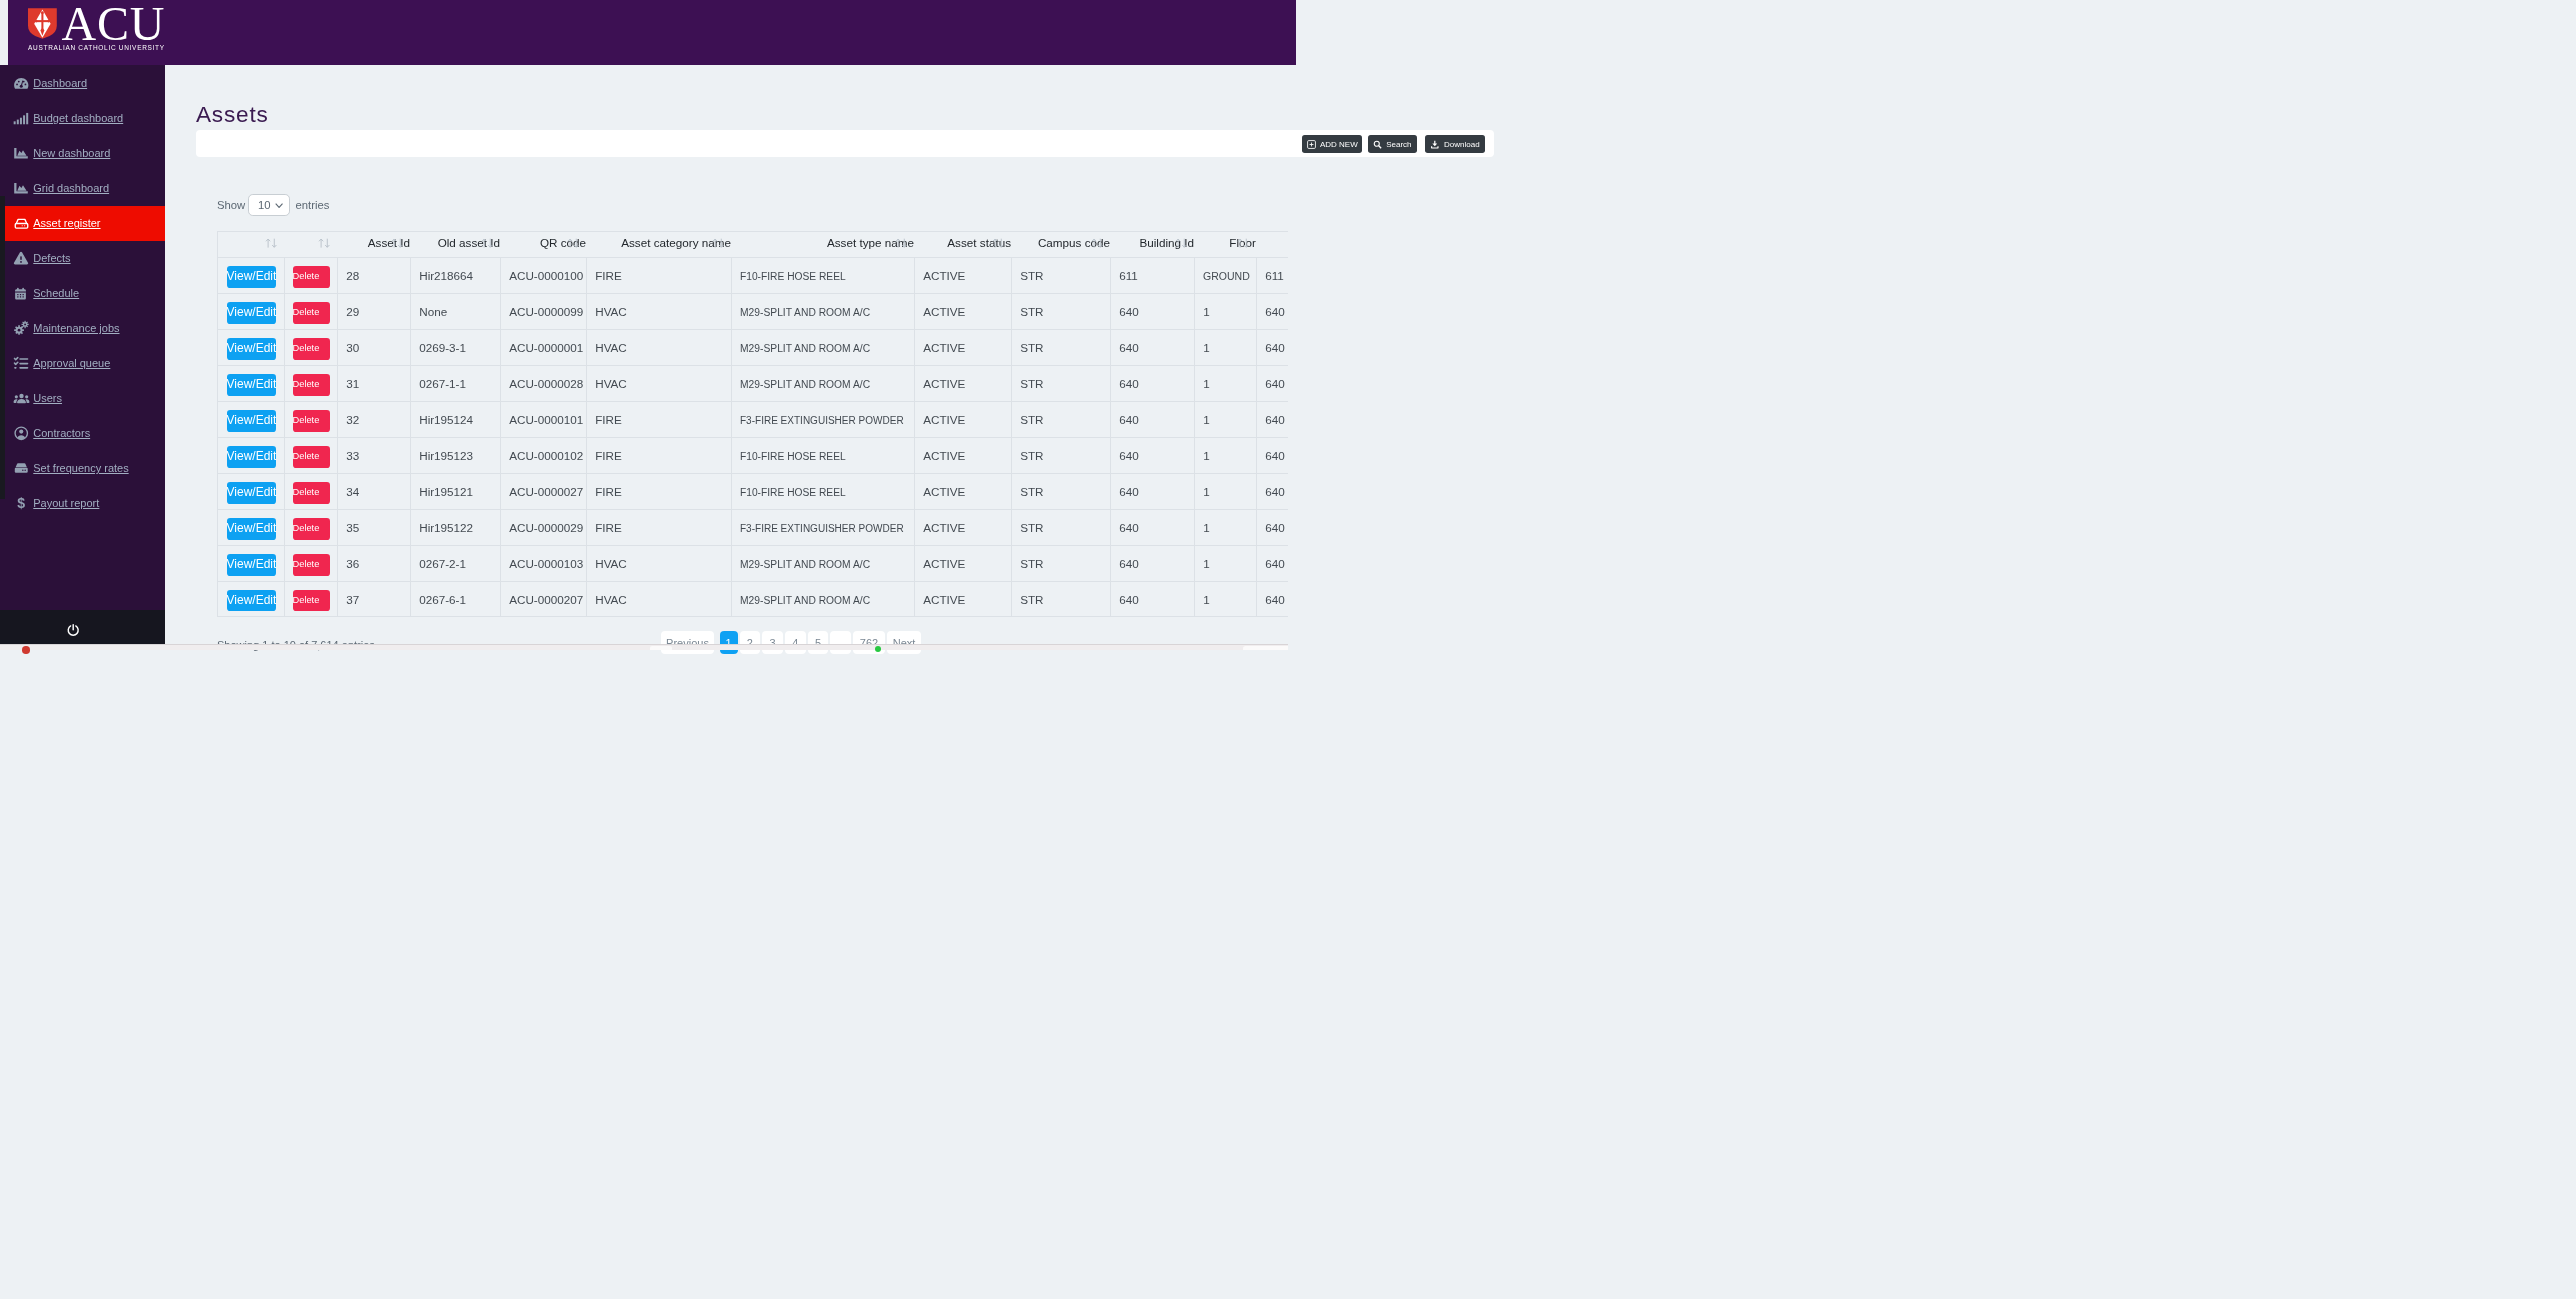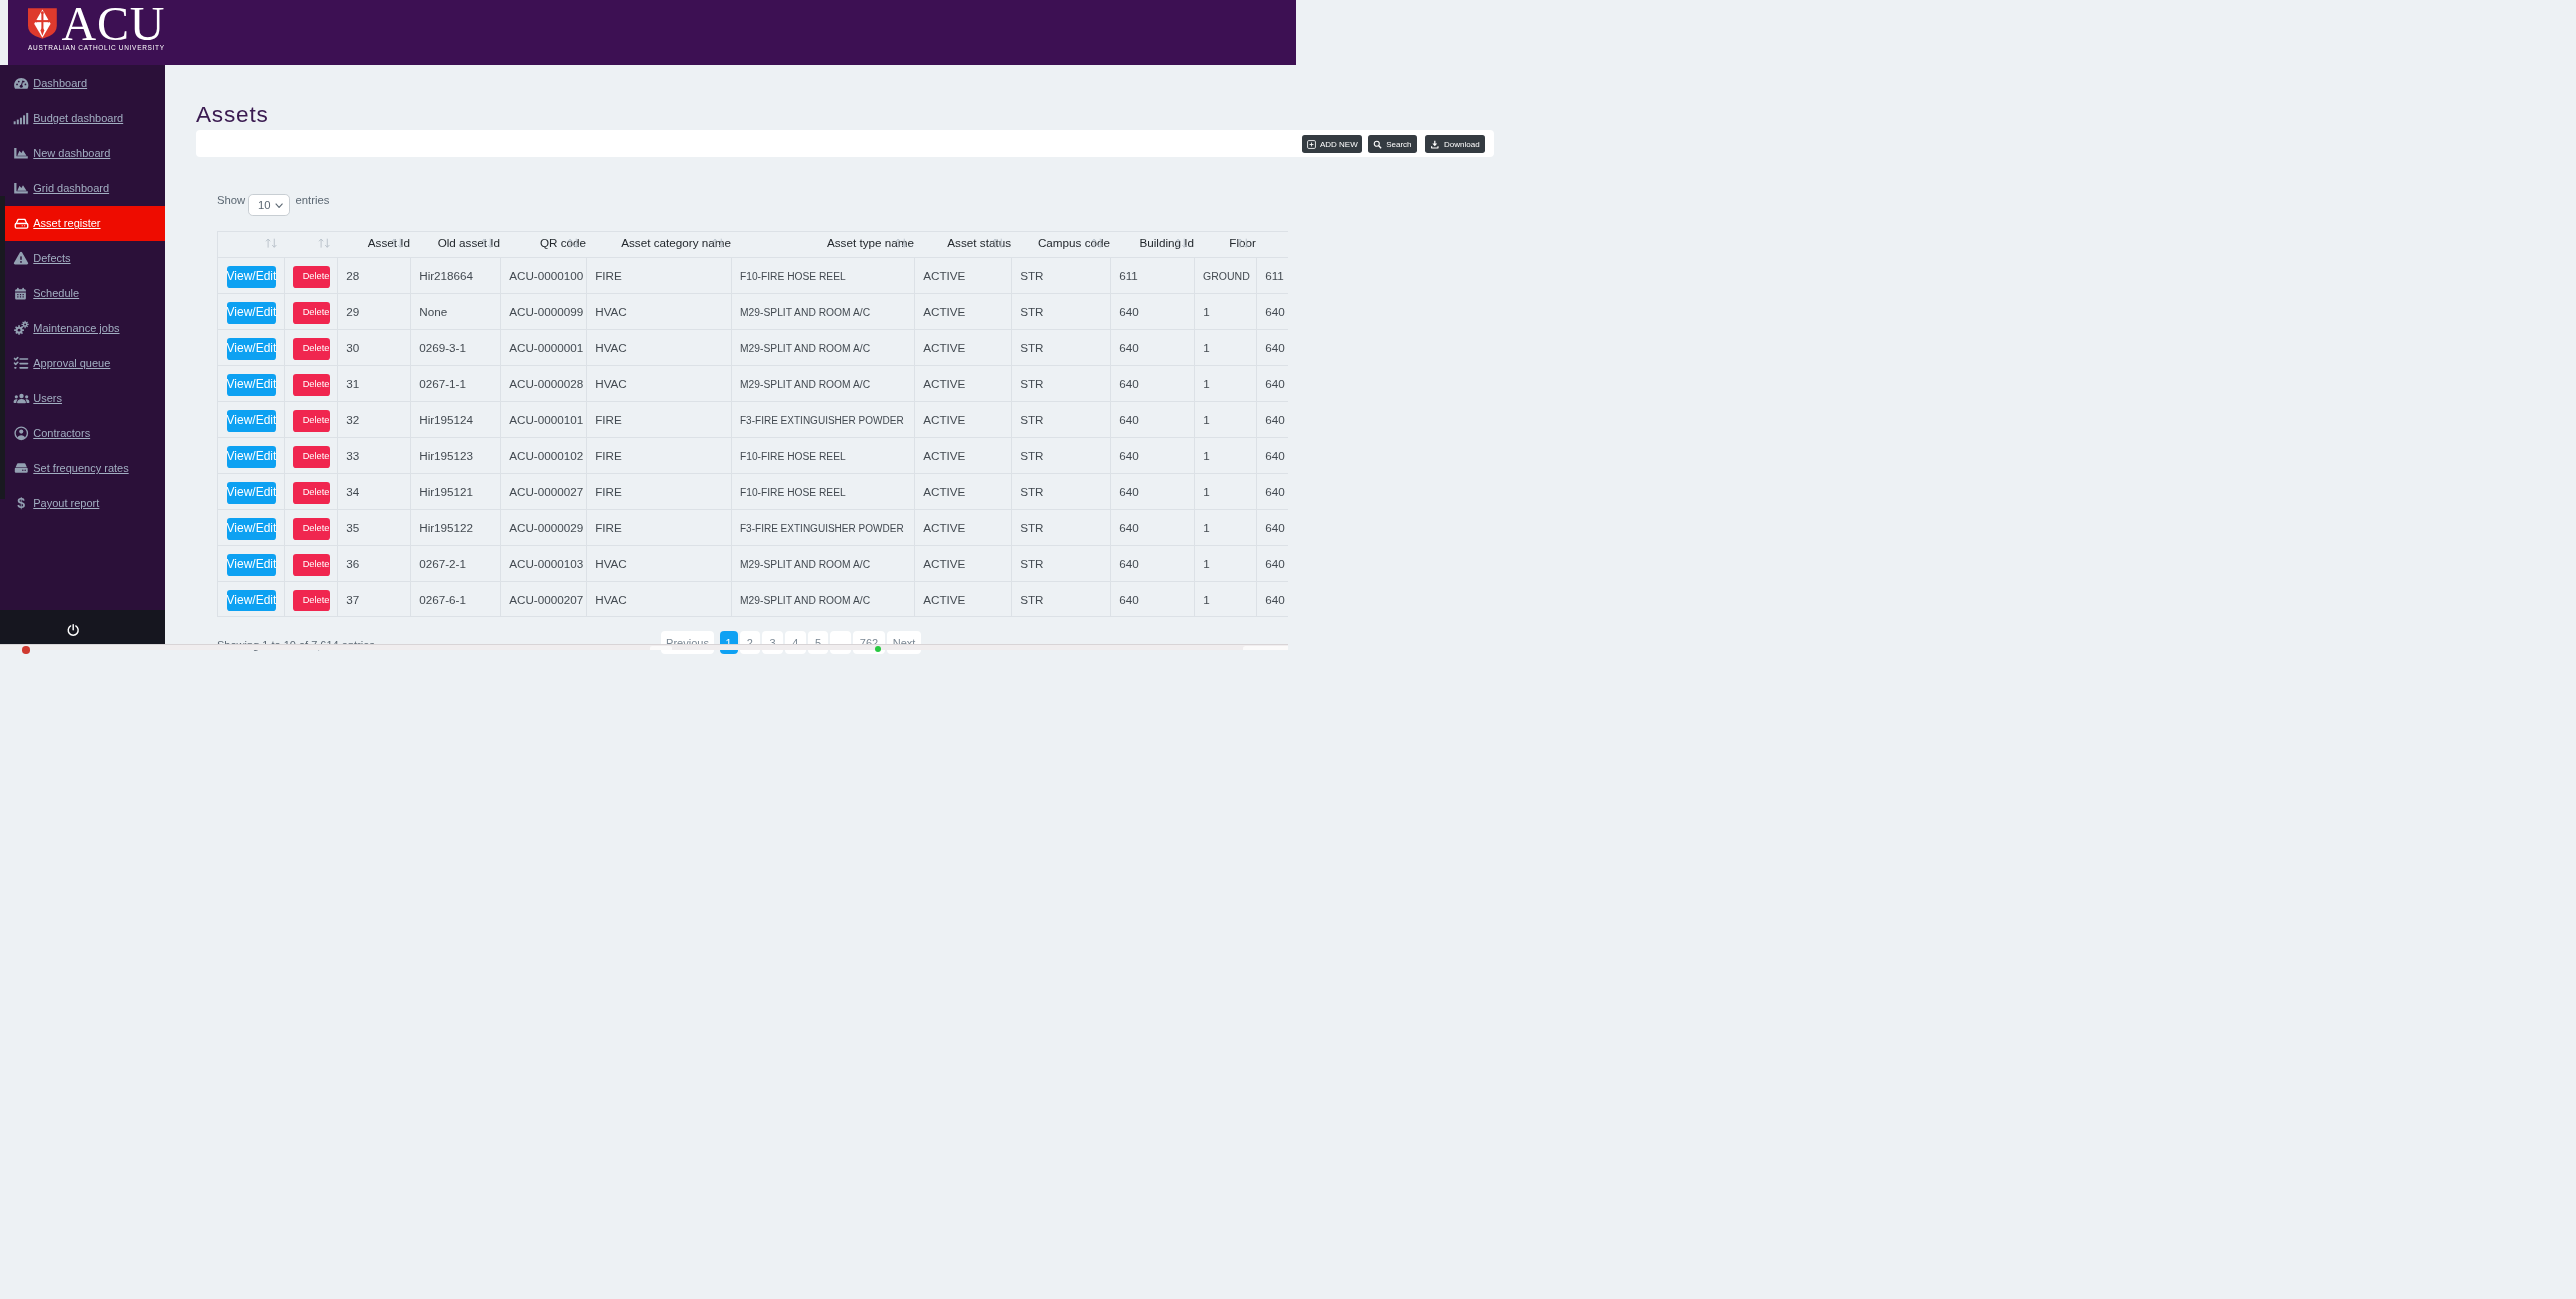--- a/index.html
+++ b/index.html
@@ -16,37 +16,37 @@
 .powerbar { position:absolute; left:0; top:610px; width:165px; height:34px; background:#16161f; z-index:26; display:flex; align-items:center; justify-content:center; padding-right:19px; padding-top:6.9px; }
 .logo { position:absolute; left:20px; top:4.1px; }
 h1.title { position:absolute; left:196px; top:102px; font-size:22.6px; font-weight:normal; color:#3a1a50; letter-spacing:0.8px; }
 .toolbar { position:absolute; left:196px; top:130px; width:1298px; height:27.4px; background:#fff; border-radius:4.1px; z-index:5; }
 .toolbar .btns { position:absolute; right:9px; top:4.8px; display:flex; gap:5.5px; }
 .dbtn.dl { margin-left:2.7px; }
 .dbtn { height:18.5px; background:#343b41; color:#fff; border-radius:2.7px; font-size:8px; display:flex; align-items:center; justify-content:center; gap:4.1px; }
 .dbtn.add { width:60px; }
 .dbtn.search { width:49px; }
 .dbtn.dl { width:60px; }
-.showrow { position:absolute; left:217px; top:194px; height:22px; display:flex; align-items:flex-start; font-size:11.3px; color:#5c6873; }
+.showrow { position:absolute; left:217px; top:194px; height:22px; display:flex; align-items:center; font-size:11.3px; color:#5c6873; }
 .sel { width:42px; height:22px; border:0.7px solid #c8ced3; border-radius:4.8px; background:#fff; margin:0 5.5px 0 2.7px; position:relative; display:flex; align-items:center; }
 .sel span.v { margin-left:9px; color:#5c6873; }
 .sel .chev { position:absolute; right:5.5px; top:7.5px; }
 .tablewrap { position:absolute; left:217px; top:231px; width:1071px; overflow:hidden; }
 table { border-collapse:separate; border-spacing:0; table-layout:fixed; width:1129px; }
 th { height:26px; font-size:11.7px; font-weight:normal; color:#23282d; text-align:right; padding:0 0 4.8px 8.2px; border-top:0.7px solid #dce1e6; position:relative; vertical-align:middle; }
 th .sort { position:absolute; right:6.2px; top:5.8px; }
 td span.cn { display:inline-block; transform-origin:0 50%; }
 td { height:36px; font-size:11.7px; color:#434a51; padding:0 0 0 8.2px; border-top:0.7px solid #dce1e6; vertical-align:middle; white-space:nowrap; overflow:hidden; }
 th { white-space:nowrap; overflow:visible; }
 tr td:first-child, tr th:first-child { border-left:0.7px solid #dce1e6; }
 td + td { border-left:0.7px solid #dce1e6; }
 tr.last td { border-bottom:0.7px solid #dce1e6; }
 td.bc { padding:0; text-align:center; }
 .ve { display:inline-block; width:49px; height:21.6px; line-height:21.6px; background:#0da1f2; border-radius:3.1px; color:#fff; font-size:12px; text-align:center; position:relative; top:1.4px; }
-.del { display:inline-block; width:37px; height:21.6px; line-height:21.6px; background:#f0264f; border-radius:3.1px; color:#fff; font-size:9.3px; text-align:right; position:relative; top:1.4px; }
+.del { display:inline-block; width:37px; height:21.6px; line-height:21.6px; background:#f0264f; border-radius:3.1px; color:#fff; font-size:9.3px; text-align:left; position:relative; top:1.4px; }
 .info { position:absolute; left:217px; top:639px; font-size:11px; color:#5c6873; z-index:1; }
 .pager { position:absolute; left:661px; top:631px; display:flex; z-index:1; }
 .pg { height:23px; background:#fff; border-radius:4.1px; color:#7a8793; font-size:11px; display:flex; align-items:center; justify-content:center; }
 .pg.on { background:#0ea1f3; color:#fff; }
 .dock { position:absolute; left:0; top:644px; width:1288px; height:5.5px; background:#f0edee; border-top:0.7px solid #d8d4d6; z-index:40; }
 .dock .dot { position:absolute; border-radius:50%; }
 svg { display:block; }
 </style>
 </head>
 <body>

